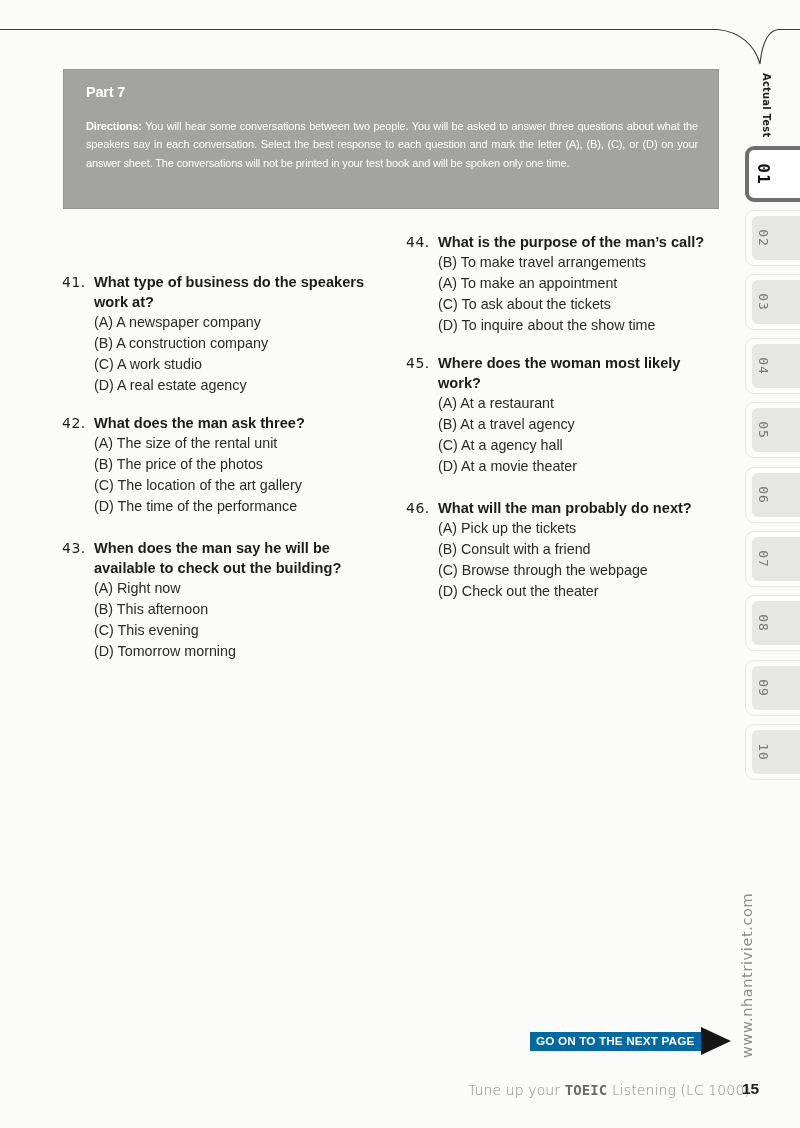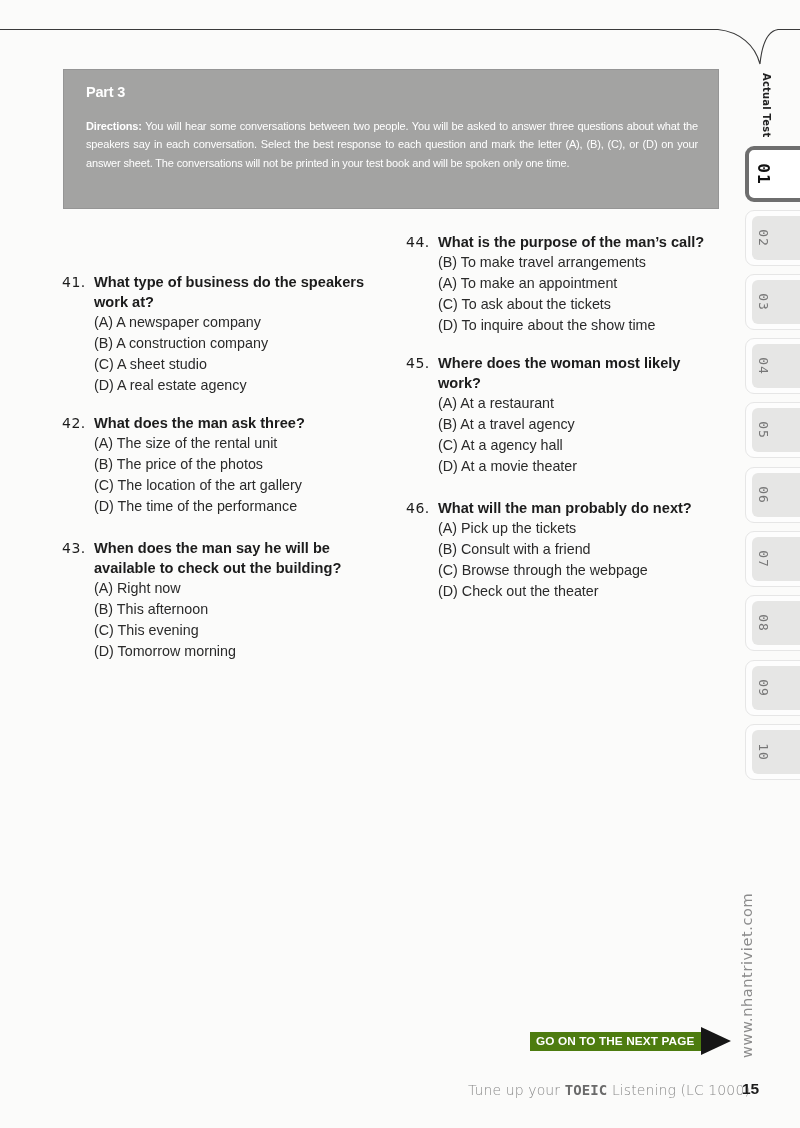--- a/index.html
+++ b/index.html
@@ -49,21 +49,21 @@
     .q-head { display: flex; font-size: 14.6px; line-height: 20px; }
     .q-num { width: 32px; flex: none; font-family: "DejaVu Sans", sans-serif; font-size: 14px; letter-spacing: 0.5px; }
     .q-text { flex: 1; font-weight: bold; }
     .opts { margin-left: 32px; }
     .opt { font-size: 14.3px; line-height: 21px; color: #2a2a2a; }
 
     .next-page {
       position: absolute; left: 530px; top: 1028px; height: 26px; display: flex; align-items: center;
     }
     .next-page .label {
-      background: #4d7c0f; color: #fff; font-weight: bold; font-size: 11.8px;
+      background: #0369a1; color: #fff; font-weight: bold; font-size: 11.8px;
       height: 19px; line-height: 19px; padding: 0 7px 0 6px; letter-spacing: 0.1px;
     }
     .next-page .arrow {
       width: 0; height: 0; border-top: 14px solid transparent; border-bottom: 14px solid transparent;
       border-left: 30px solid #161616;
     }
     .footer-title {
       position: absolute; left: 468px; top: 1082px; font-size: 14px; color: #8a8a8a;
       font-family: "DejaVu Sans", sans-serif; font-weight: 300; letter-spacing: 0.1px;
     }
@@ -119,34 +119,34 @@
 <div class="tab" style="top:660px">
   <div class="inner"></div>
   <span class="num">09</span>
 </div>
 <div class="tab" style="top:724px">
   <div class="inner"></div>
   <span class="num">10</span>
 </div>
 
 <div class="part-box">
-  <div class="part-title">Part 3</div>
+  <div class="part-title">Part 7</div>
   <div class="directions"><b>Directions:</b><span> You will hear some conversations between two people. You will be asked to answer three questions about what the speakers say in each conversation. Select the best response to each question and mark the letter (A), (B), (C), or (D) on your answer sheet. The conversations will not be printed in your test book and will be spoken only one time.</span></div>
 </div>
 
 <div class="col" style="left:62px; top:232px;margin-top:40px;">
   <div class="q">
     <div class="q-head">
       <span class="q-num">41.</span>
       <span class="q-text">What type of business do the speakers work at?</span>
     </div>
     <div class="opts">
       <div class="opt">(A) A newspaper company</div>
       <div class="opt">(B) A construction company</div>
-      <div class="opt">(C) A sheet studio</div>
+      <div class="opt">(C) A work studio</div>
       <div class="opt">(D) A real estate agency</div>
     </div>
   </div>
   <div class="q" style="margin-top:0px">
     <div class="q-head">
       <span class="q-num">42.</span>
       <span class="q-text">What does the man ask three?</span>
     </div>
     <div class="opts">
       <div class="opt">(A) The size of the rental unit</div>

